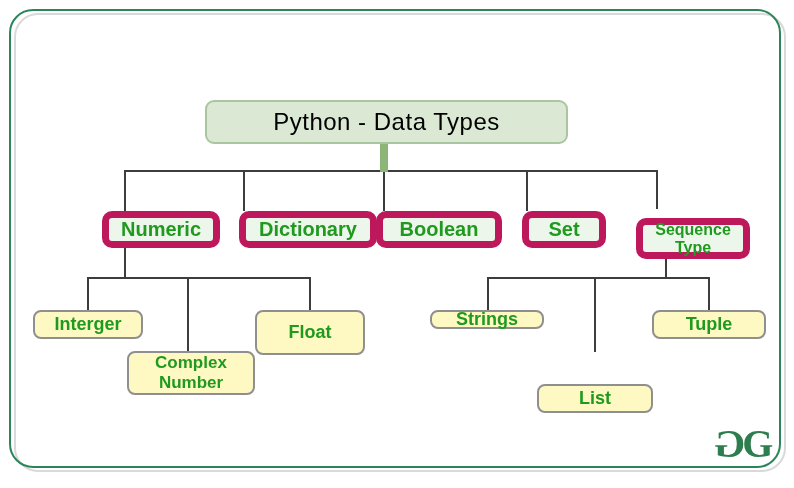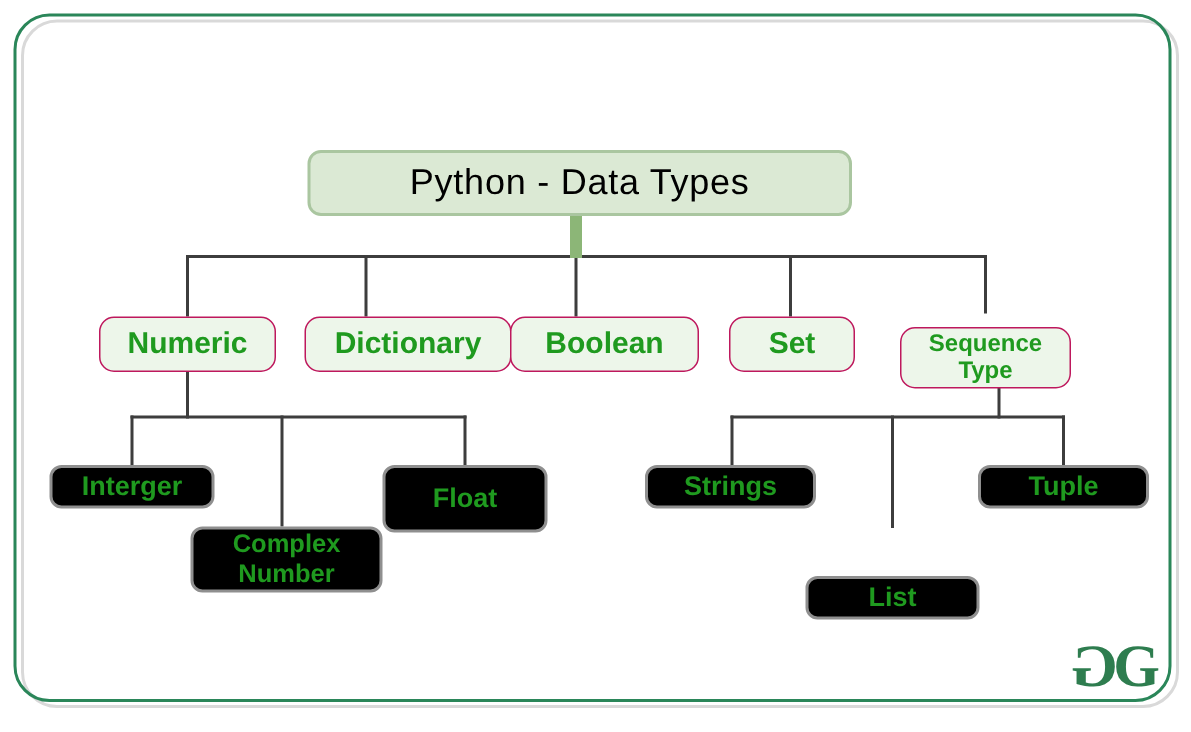--- a/index.html
+++ b/index.html
@@ -17,25 +17,25 @@
   }
   .box{
     position:absolute;display:flex;align-items:center;justify-content:center;
     text-align:center;box-sizing:border-box;z-index:3;
   }
   .lv1{
     background:#dbe9d4;border:2px solid #aac6a0;border-radius:9px;
     color:#000000;font-size:24px;letter-spacing:0.5px;
   }
   .lv2{
-    background:#edf6ea;border:1px solid #be185d;border-radius:10px;
-    color:#1f9a1f;font-weight:bold;font-size:20px;
+    background:#edf6ea;border:7px solid #be185d;border-radius:10px;
+    color:#1f9a1f;font-weight:bold;font-size:20px;margin-left:36px;
   }
   .lv3{
-    background:#000000;border:2px solid #8f8f8f;border-radius:8px;
+    background:#fef9c3;border:2px solid #8f8f8f;border-radius:8px;
     color:#1f9a1f;font-weight:bold;font-size:18px;
   }
   .line{position:absolute;background:#3d3d3d;z-index:1;}
   .stub{position:absolute;background:#8cb677;z-index:2;}
 
   #root-box{left:205px;top:100px;width:363px;height:44px;}
   #stub{left:380px;top:144px;width:8px;height:28px;}
 
   #h1{left:124px;top:170px;width:534px;height:2px;}
   #v-numeric-top{left:124px;top:170px;width:2px;height:41px;}
@@ -58,21 +58,21 @@
 
   #v-sequence-bottom{left:665px;top:250px;width:2px;height:29px;}
   #h3{left:487px;top:277px;width:223px;height:2px;}
   #v-strings{left:487px;top:277px;width:2px;height:33px;}
   #v-list{left:594px;top:277px;width:2px;height:75px;}
   #v-tuple{left:708px;top:277px;width:2px;height:33px;}
 
   #box-interger{left:33px;top:310px;width:110px;height:29px;}
   #box-float{left:255px;top:310px;width:110px;height:45px;}
   #box-complex{left:127px;top:351px;width:128px;height:44px;font-size:17px;line-height:1.2;}
-  #box-strings{left:430px;top:310px;width:114px;height:29px;}
+  #box-strings{left:430px;top:310px;width:114px;height:19px;}
   #box-list{left:537px;top:352px;width:116px;height:29px;margin-top:32px;}
   #box-tuple{left:652px;top:310px;width:114px;height:29px;}
 
   #logo{
     position:absolute;left:714px;top:424px;z-index:3;
     font-family:"Liberation Serif", serif;font-weight:600;
     font-size:40px;color:#2e7d4f;line-height:1;
   }
   #logo .g{display:inline-block;}
   #logo .flip{transform:scaleX(-1);margin-right:-3px;}

